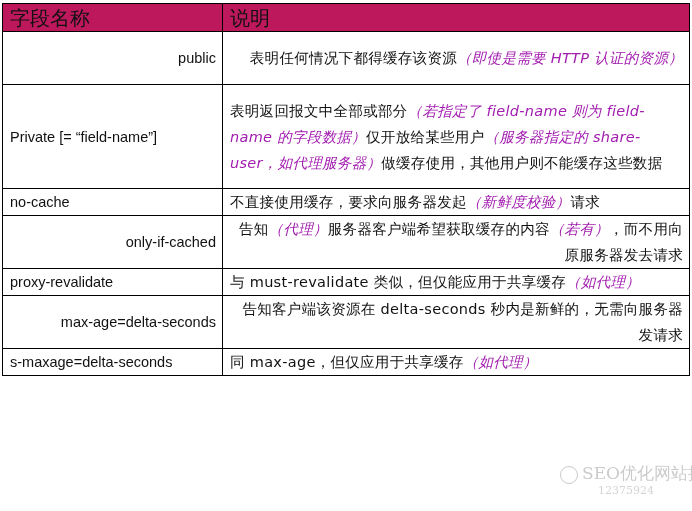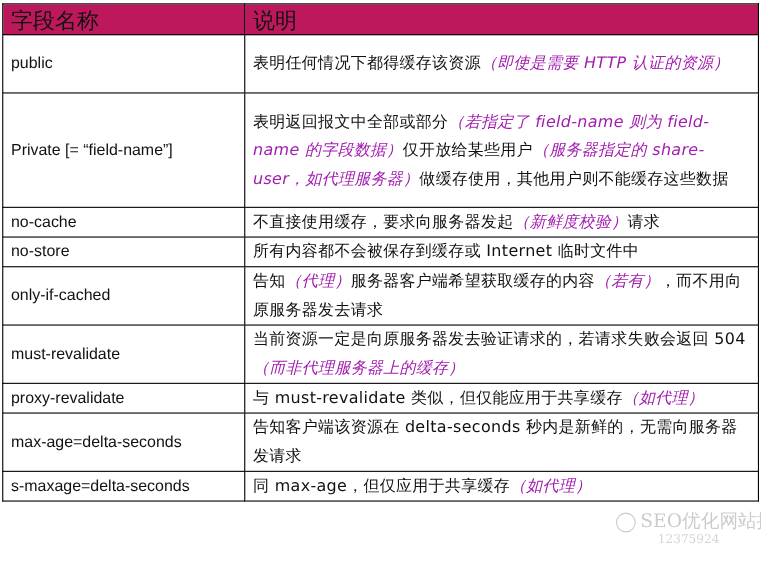--- a/index.html
+++ b/index.html
@@ -25,21 +25,21 @@
       text-align: left;
       height: 27px;
       font-size: 20px;
     }
     col.c1 { width: 220px; }
     col.c2 { width: 467px; }
     td.field { font-family: "Liberation Sans", "DejaVu Sans", sans-serif; font-size: 14.5px; }
     td.desc { letter-spacing: 0.3px; }
     td.desc em { font-style: italic; color: #a21caf; }
     tr.h1 td { height: 26px; }
-    tr.h2 td { height: 52px; }
+    tr.h2 td { height: 52px; text-align: right; }
     tr.h4 td { height: 103px; }
     .watermark {
       position: absolute; left: 560px; top: 462px;
       font-family: "DejaVu Serif", serif;
       color: rgba(140,140,140,0.45);
       font-size: 17px;
       white-space: nowrap;
       pointer-events: none;
     }
     .watermark .wm-num { position: absolute; left: 38px; top: 22px; font-size: 11px; color: rgba(160,160,160,0.45); }
@@ -68,31 +68,23 @@
       <td class="desc"><span>表明任何情况下都得缓存该资源</span><em>（即使是需要 HTTP 认证的资源）</em></td>
     </tr>
     <tr class="h4">
       <td class="field">Private [= “field-name”]</td>
       <td class="desc"><span>表明返回报文中全部或部分</span><em>（若指定了 field-name 则为 field-name 的字段数据）</em><span>仅开放给某些用户</span><em>（服务器指定的 share-user，如代理服务器）</em><span>做缓存使用，其他用户则不能缓存这些数据</span></td>
     </tr>
     <tr class="h1">
       <td class="field">no-cache</td>
       <td class="desc"><span>不直接使用缓存，要求向服务器发起</span><em>（新鲜度校验）</em><span>请求</span></td>
     </tr>
-    <tr class="h1">
-      <td class="field">no-store</td>
-      <td class="desc"><span>所有内容都不会被保存到缓存或 Internet 临时文件中</span></td>
-    </tr>
     <tr class="h2">
       <td class="field">only-if-cached</td>
       <td class="desc"><span>告知</span><em>（代理）</em><span>服务器客户端希望获取缓存的内容</span><em>（若有）</em><span>，而不用向原服务器发去请求</span></td>
-    </tr>
-    <tr class="h2">
-      <td class="field">must-revalidate</td>
-      <td class="desc"><span>当前资源一定是向原服务器发去验证请求的，若请求失败会返回 504</span><em>（而非代理服务器上的缓存）</em></td>
     </tr>
     <tr class="h1">
       <td class="field">proxy-revalidate</td>
       <td class="desc"><span>与 must-revalidate 类似，但仅能应用于共享缓存</span><em>（如代理）</em></td>
     </tr>
     <tr class="h2">
       <td class="field">max-age=delta-seconds</td>
       <td class="desc"><span>告知客户端该资源在 delta-seconds 秒内是新鲜的，无需向服务器发请求</span></td>
     </tr>
     <tr class="h1">

